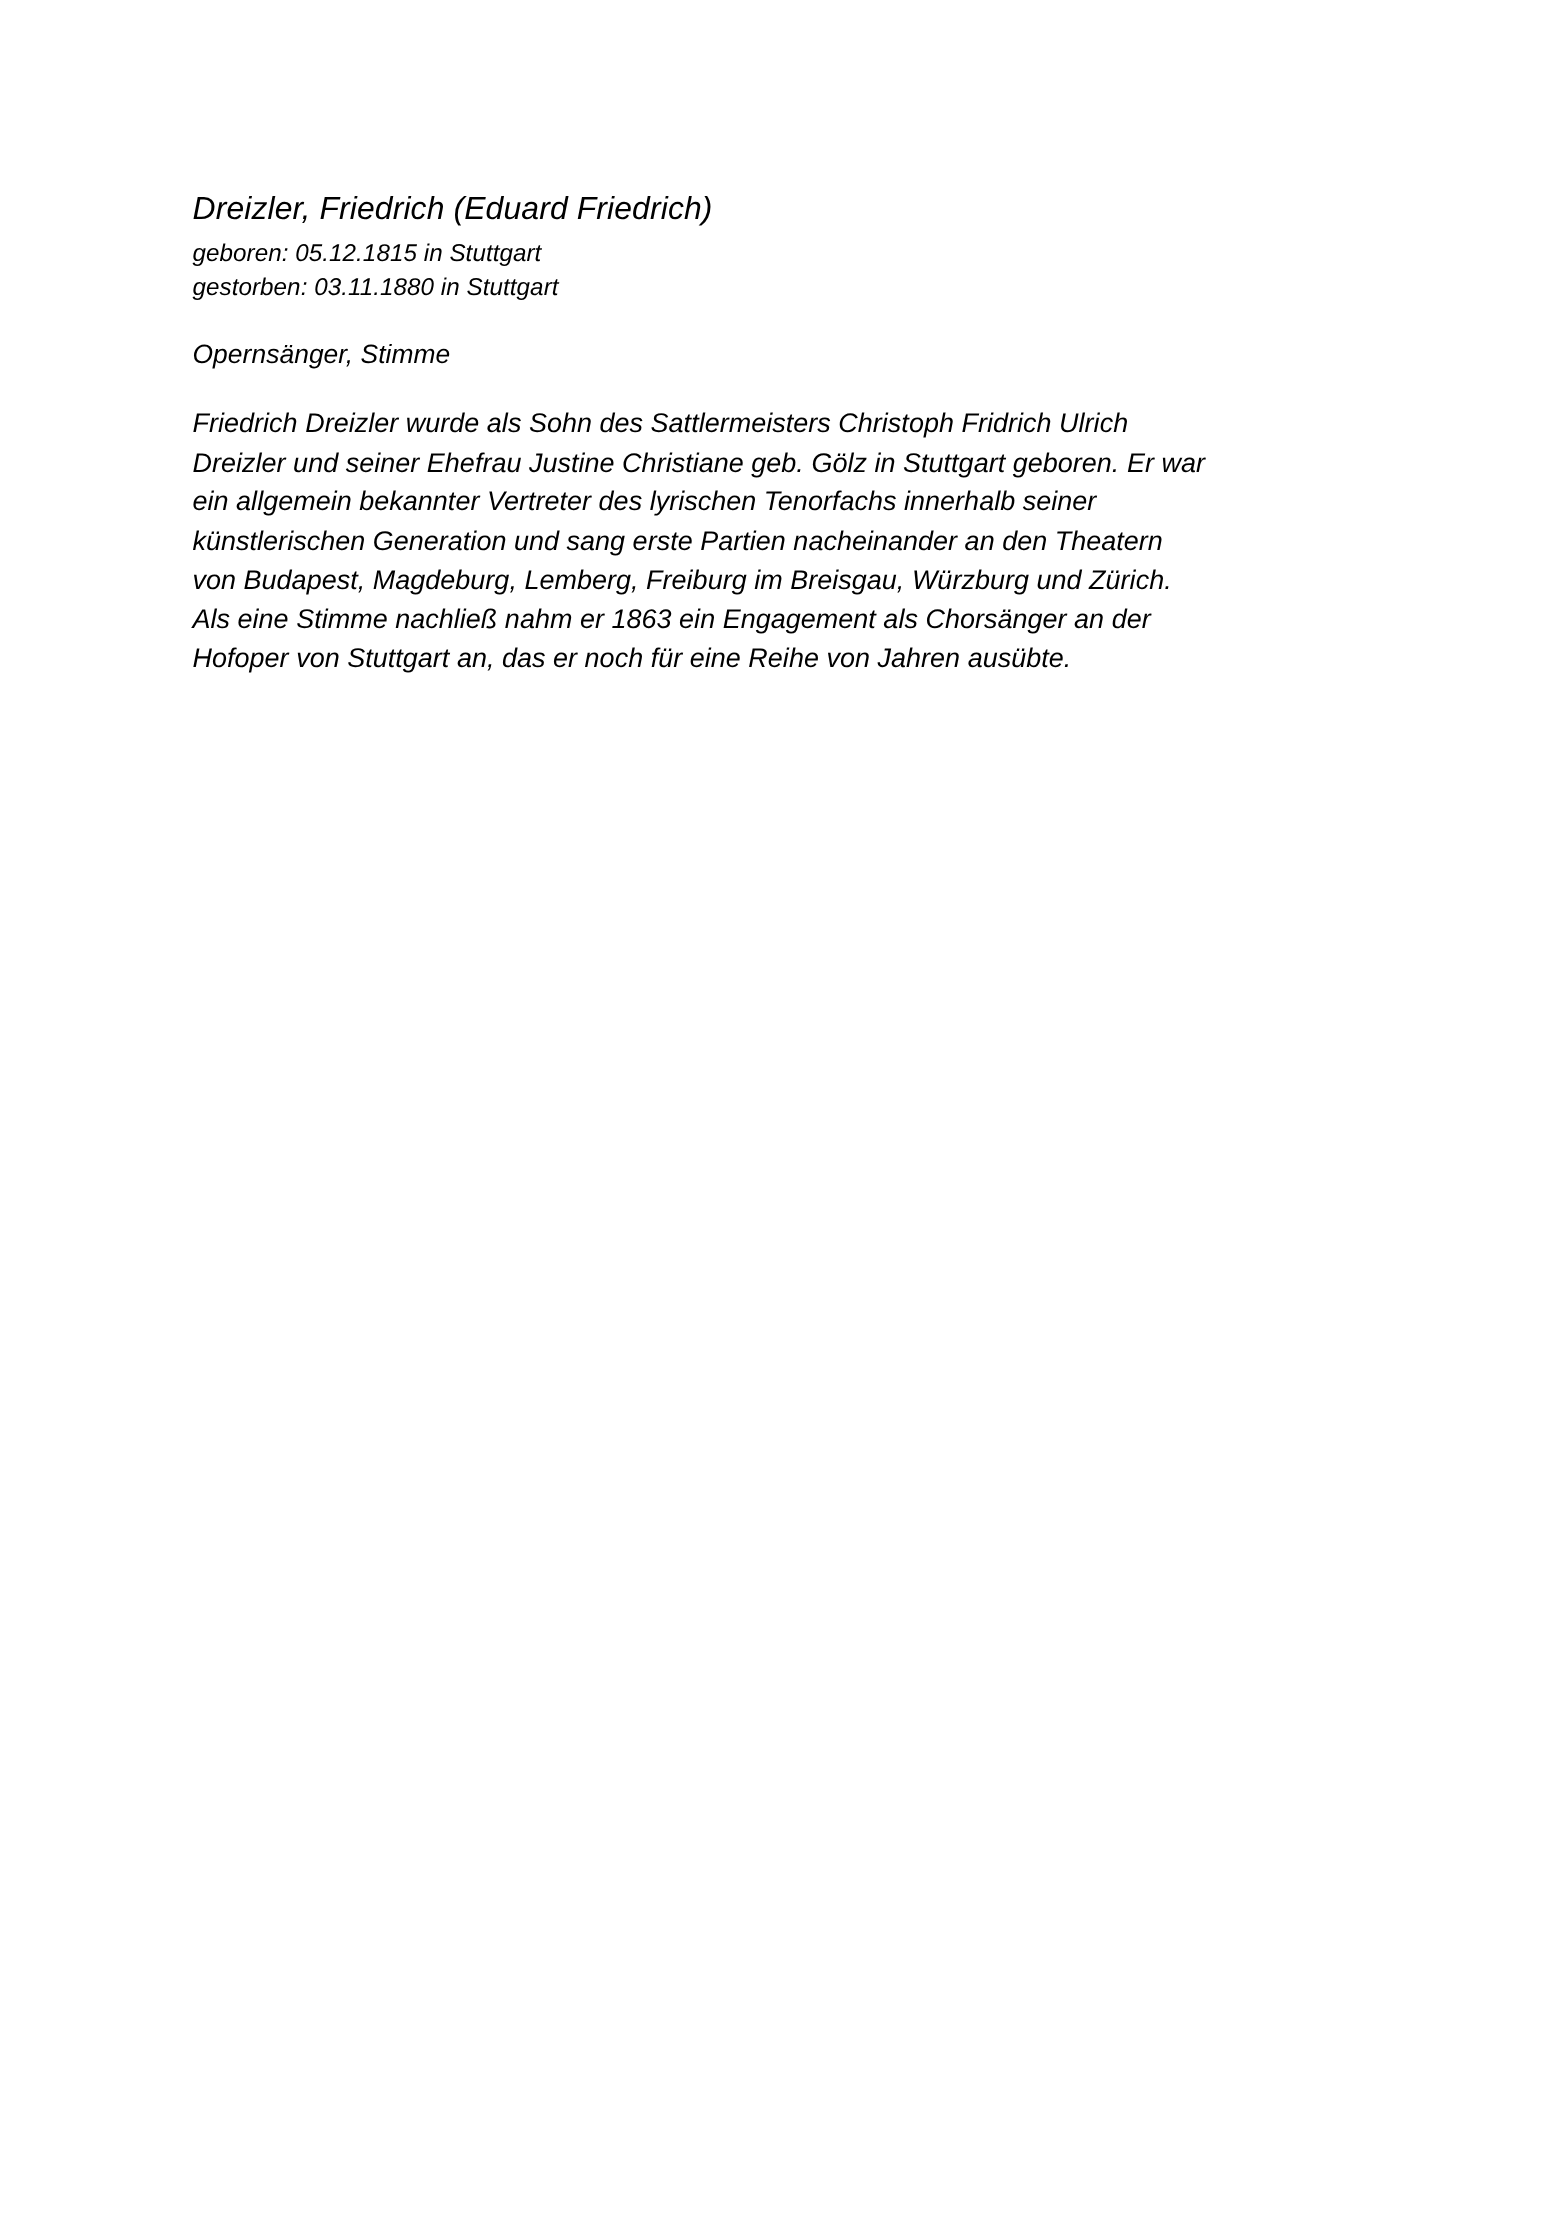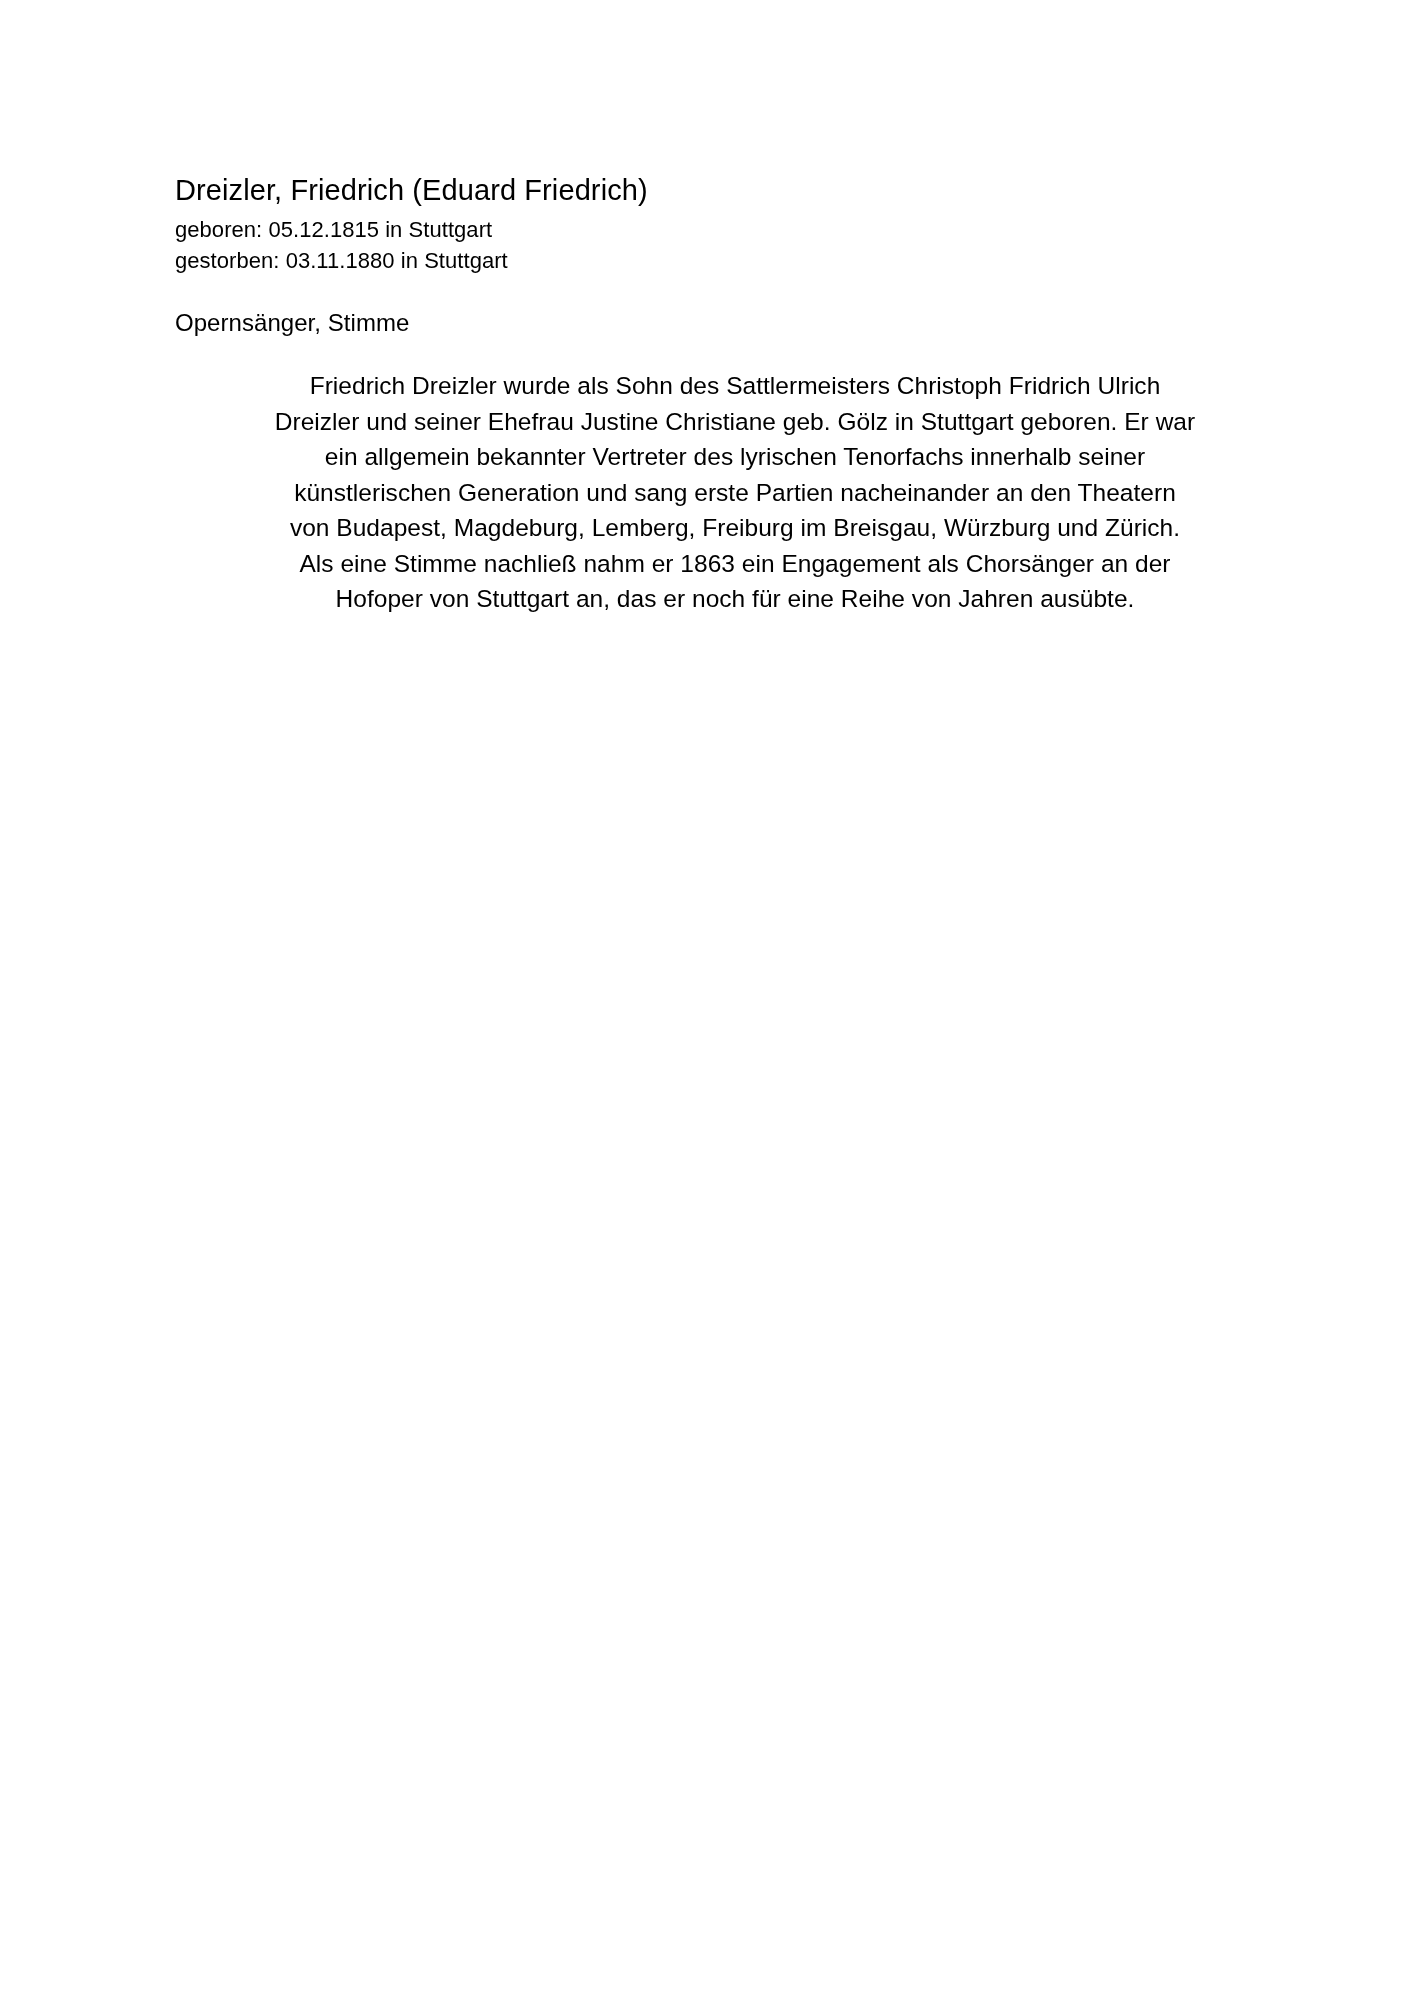--- a/index.html
+++ b/index.html
@@ -13,20 +13,21 @@
     font-family: "Liberation Sans", sans-serif;
     color: #000000;
     -webkit-font-smoothing: antialiased;
   }
   .page {
     position: relative;
     width: 1132px;
     height: 2016px;
     background: #ffffff;
     box-sizing: border-box;
+    font-style: italic;
   }
   .content {
     position: absolute;
     left: 175px;
     top: 170px;
     width: 1120px;
   }
   .doc-title {
     font-size: 29px;
     line-height: 40px;
@@ -50,21 +51,21 @@
     letter-spacing: 0.05px;
   }
   .spacer-mid {
     height: 28px;
   }
   .body-text {
     font-size: 24.5px;
     line-height: 35.5px;
     margin: 0;
     letter-spacing: 0.03px;
-    text-align: center;
+    text-align: left;
     white-space: pre-line;
   }
 </style>
 </head>
 <body>
 
 <div class="page">
   <div class="content">
 
     <h1 class="doc-title">Dreizler, Friedrich (Eduard Friedrich)</h1>

